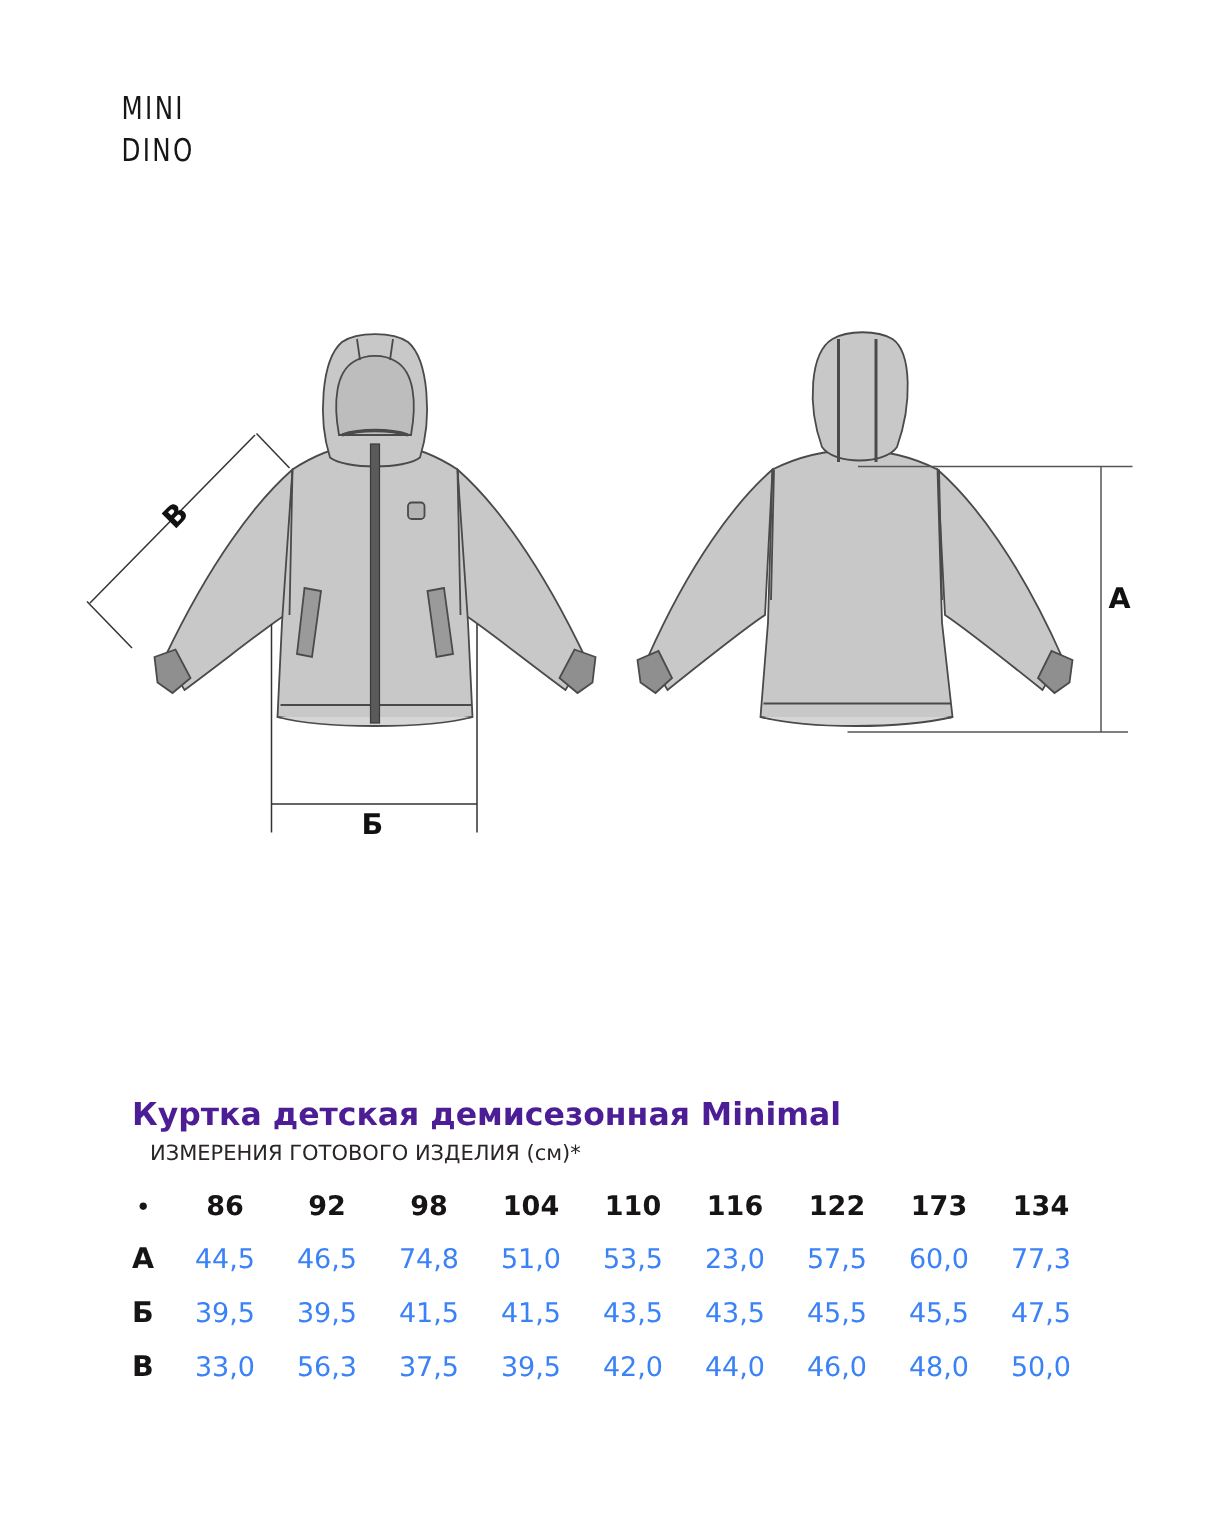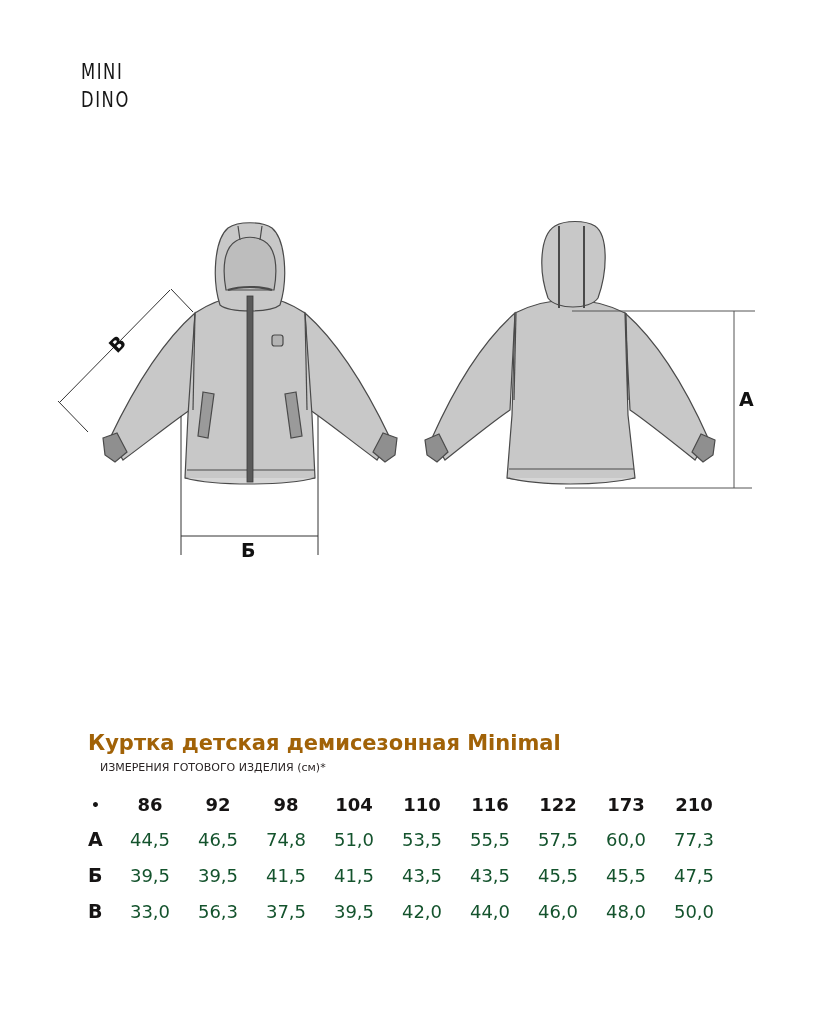--- a/index.html
+++ b/index.html
@@ -1,24 +1,24 @@
 <!DOCTYPE html>
 <html><head>
   <meta charset="utf-8">
   <style>
     html, body { margin: 0; padding: 0; background: #ffffff; }
     body { width: 819px; height: 1024px; position: relative; overflow: hidden; font-family: "DejaVu Sans", sans-serif; color: #1f1d1d; }
     .logo { position: absolute; left: 81px; top: 58px; font-family: "DejaVu Sans", sans-serif; font-size: 21px; line-height: 28px; letter-spacing: 2px; font-weight: 400; color: #161616; transform: scaleX(0.78); transform-origin: left top; }
     .logo span { display: block; }
     svg.art { position: absolute; left: 0; top: 0; }
     .dim-label { position: absolute; font-family: "DejaVu Sans", sans-serif; font-weight: 700; font-size: 19px; color: #111; }
-    .title { position: absolute; left: 88px; top: 731px; font-family: "DejaVu Sans", sans-serif; font-size: 21px; font-weight: 700; color: #a16207; letter-spacing: 0; white-space: nowrap; }
-    .subtitle { position: absolute; left: 90px; top: 761px; font-family: "DejaVu Sans", sans-serif; font-size: 11px; color: #2a2424; white-space: nowrap; padding-left: 10px; }
+    .title { position: absolute; left: 88px; top: 731px; font-family: "DejaVu Sans", sans-serif; font-size: 21px; font-weight: 700; color: #4c1d95; letter-spacing: 0; white-space: nowrap; }
+    .subtitle { position: absolute; left: 90px; top: 761px; font-family: "DejaVu Sans", sans-serif; font-size: 14px; color: #2a2424; white-space: nowrap; padding-left: 10px; }
     .size-table { position: absolute; left: 84px; top: 788px; border-collapse: collapse; }
-    .size-table td, .size-table th { padding: 0; height: 36px; text-align: center; font-family: "DejaVu Sans", sans-serif; font-size: 18px; color: #14532d; }
+    .size-table td, .size-table th { padding: 0; height: 36px; text-align: center; font-family: "DejaVu Sans", sans-serif; font-size: 18px; color: #3b82f6; }
     .size-table th { font-weight: 700; color: #161414; height: 33px; vertical-align: middle; }
     .size-table td.rowhead { font-weight: 700; color: #161414; font-size: 19px; width: 25px; text-align: left; padding-left: 4px; }
     .size-table th.bullet { width: 25px; text-align: left; padding-left: 7px; font-size: 14px; }
     .col { width: 68px; }
   </style>
 </head>
 <body>
 
 <div class="logo">
   <span>MINI</span>
@@ -102,30 +102,30 @@
       <tr>
     <th class="bullet">•</th>
     <th class="col">86</th>
     <th class="col">92</th>
     <th class="col">98</th>
     <th class="col">104</th>
     <th class="col">110</th>
     <th class="col">116</th>
     <th class="col">122</th>
     <th class="col">173</th>
-    <th class="col">210</th>
+    <th class="col">134</th>
   </tr>
   <tr>
     <td class="rowhead">A</td>
     <td>44,5</td>
     <td>46,5</td>
     <td>74,8</td>
     <td>51,0</td>
     <td>53,5</td>
-    <td>55,5</td>
+    <td>23,0</td>
     <td>57,5</td>
     <td>60,0</td>
     <td>77,3</td>
   </tr>
   <tr>
     <td class="rowhead">Б</td>
     <td>39,5</td>
     <td>39,5</td>
     <td>41,5</td>
     <td>41,5</td>

